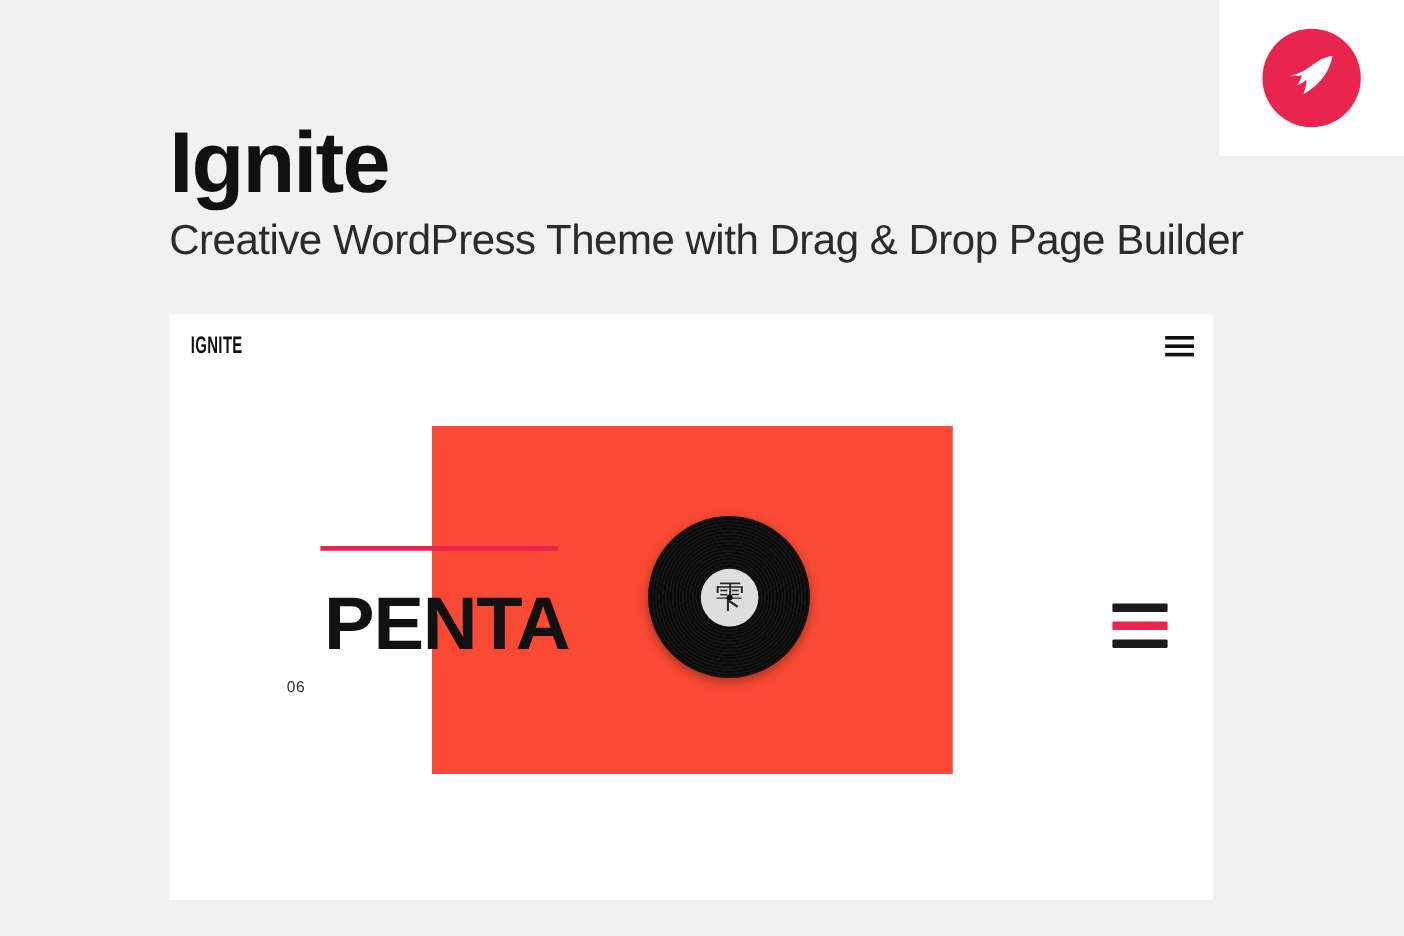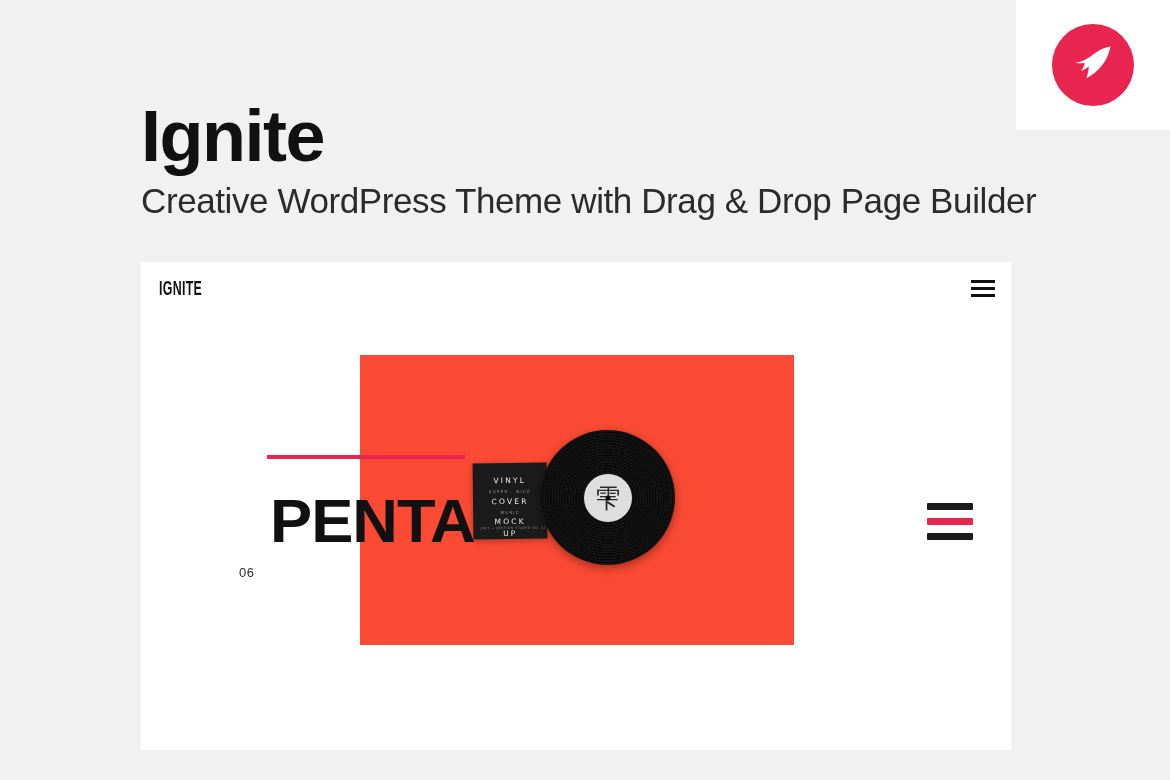--- a/index.html
+++ b/index.html
@@ -287,31 +287,20 @@
   </div>
 
   <div class="hero">
 
     <div class="red-block"></div>
     <div class="accent-rule"></div>
 
     <div class="num-label">06</div>
     <div class="penta">PENTA</div>
 
-    <div class="sleeve">
-      <div class="sleeve-txt">VINYL</div>
-      <div class="sleeve-txt sleeve-sub" style="top:25px">SUPER · NICE</div>
-      <div class="sleeve-txt" style="top:32px">COVER</div>
-      <div class="sleeve-txt sleeve-sub" style="top:46px">MUSIC</div>
-      <div class="sleeve-txt" style="top:52px">MOCK</div>
-      <div class="sleeve-txt" style="top:64px">UP</div>
-      <div class="sleeve-corner">2017 — EDITION
-STUDIO
-NO. 02</div>
-    </div>
 
     <div class="vinyl">
       <div class="vinyl-label">
         <span class="vinyl-glyph">雫</span>
       </div>
       <div class="vinyl-hole"></div>
     </div>
 
     <div class="side-menu">
       <i></i>

